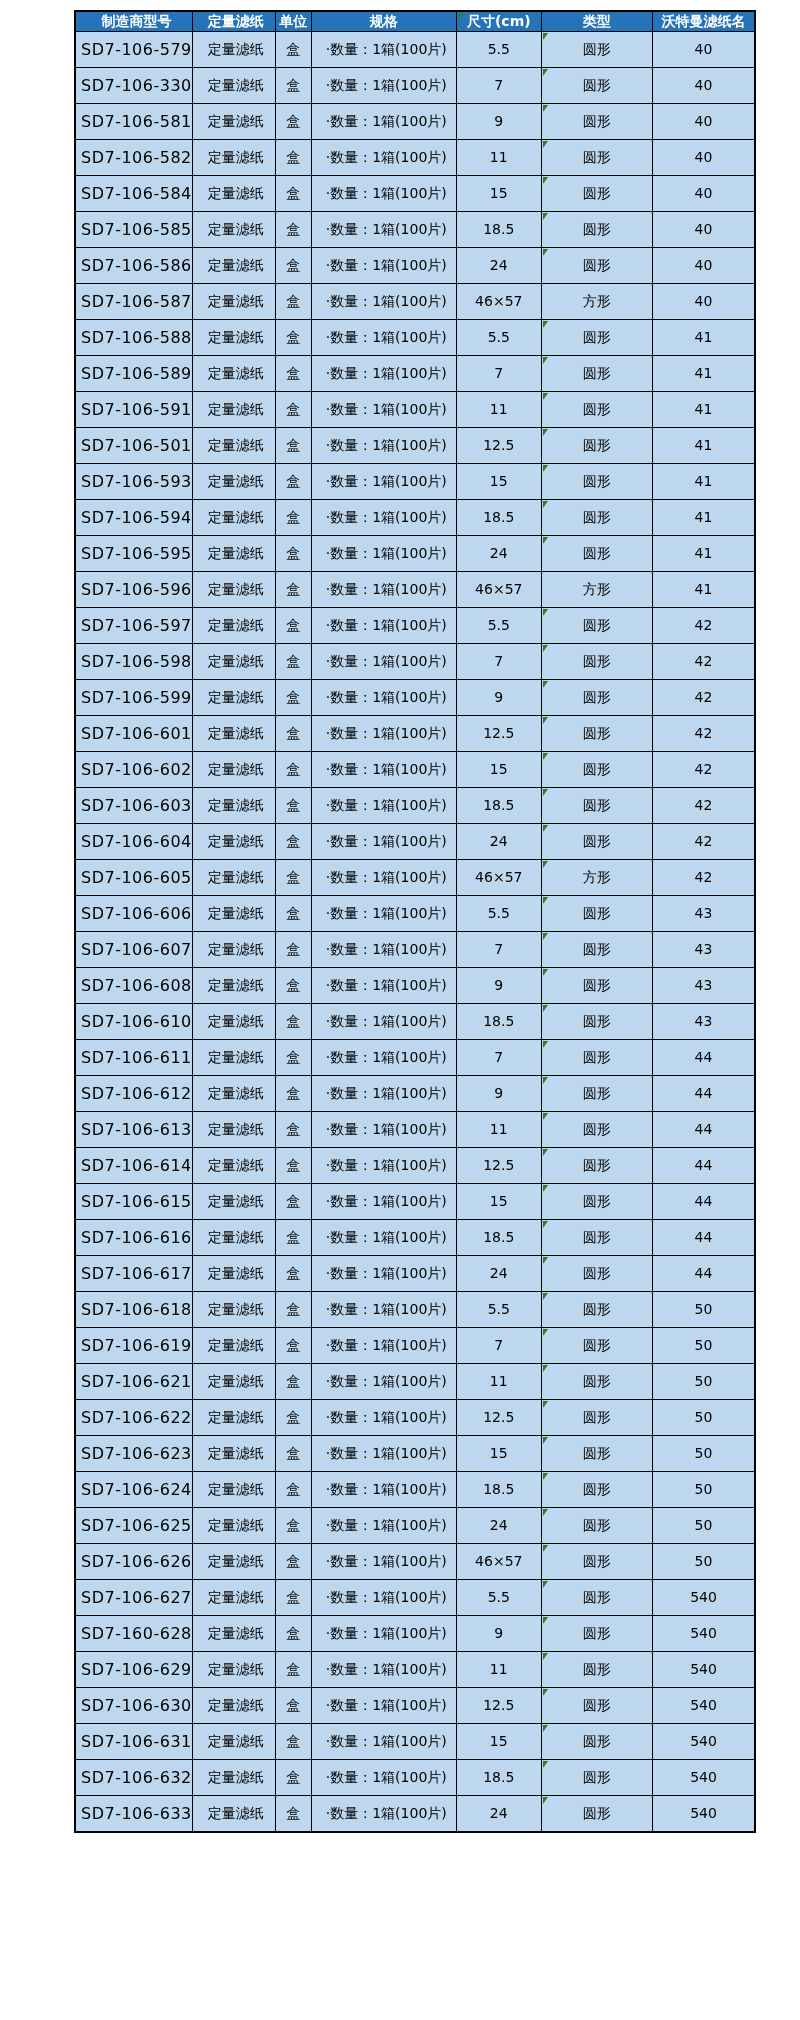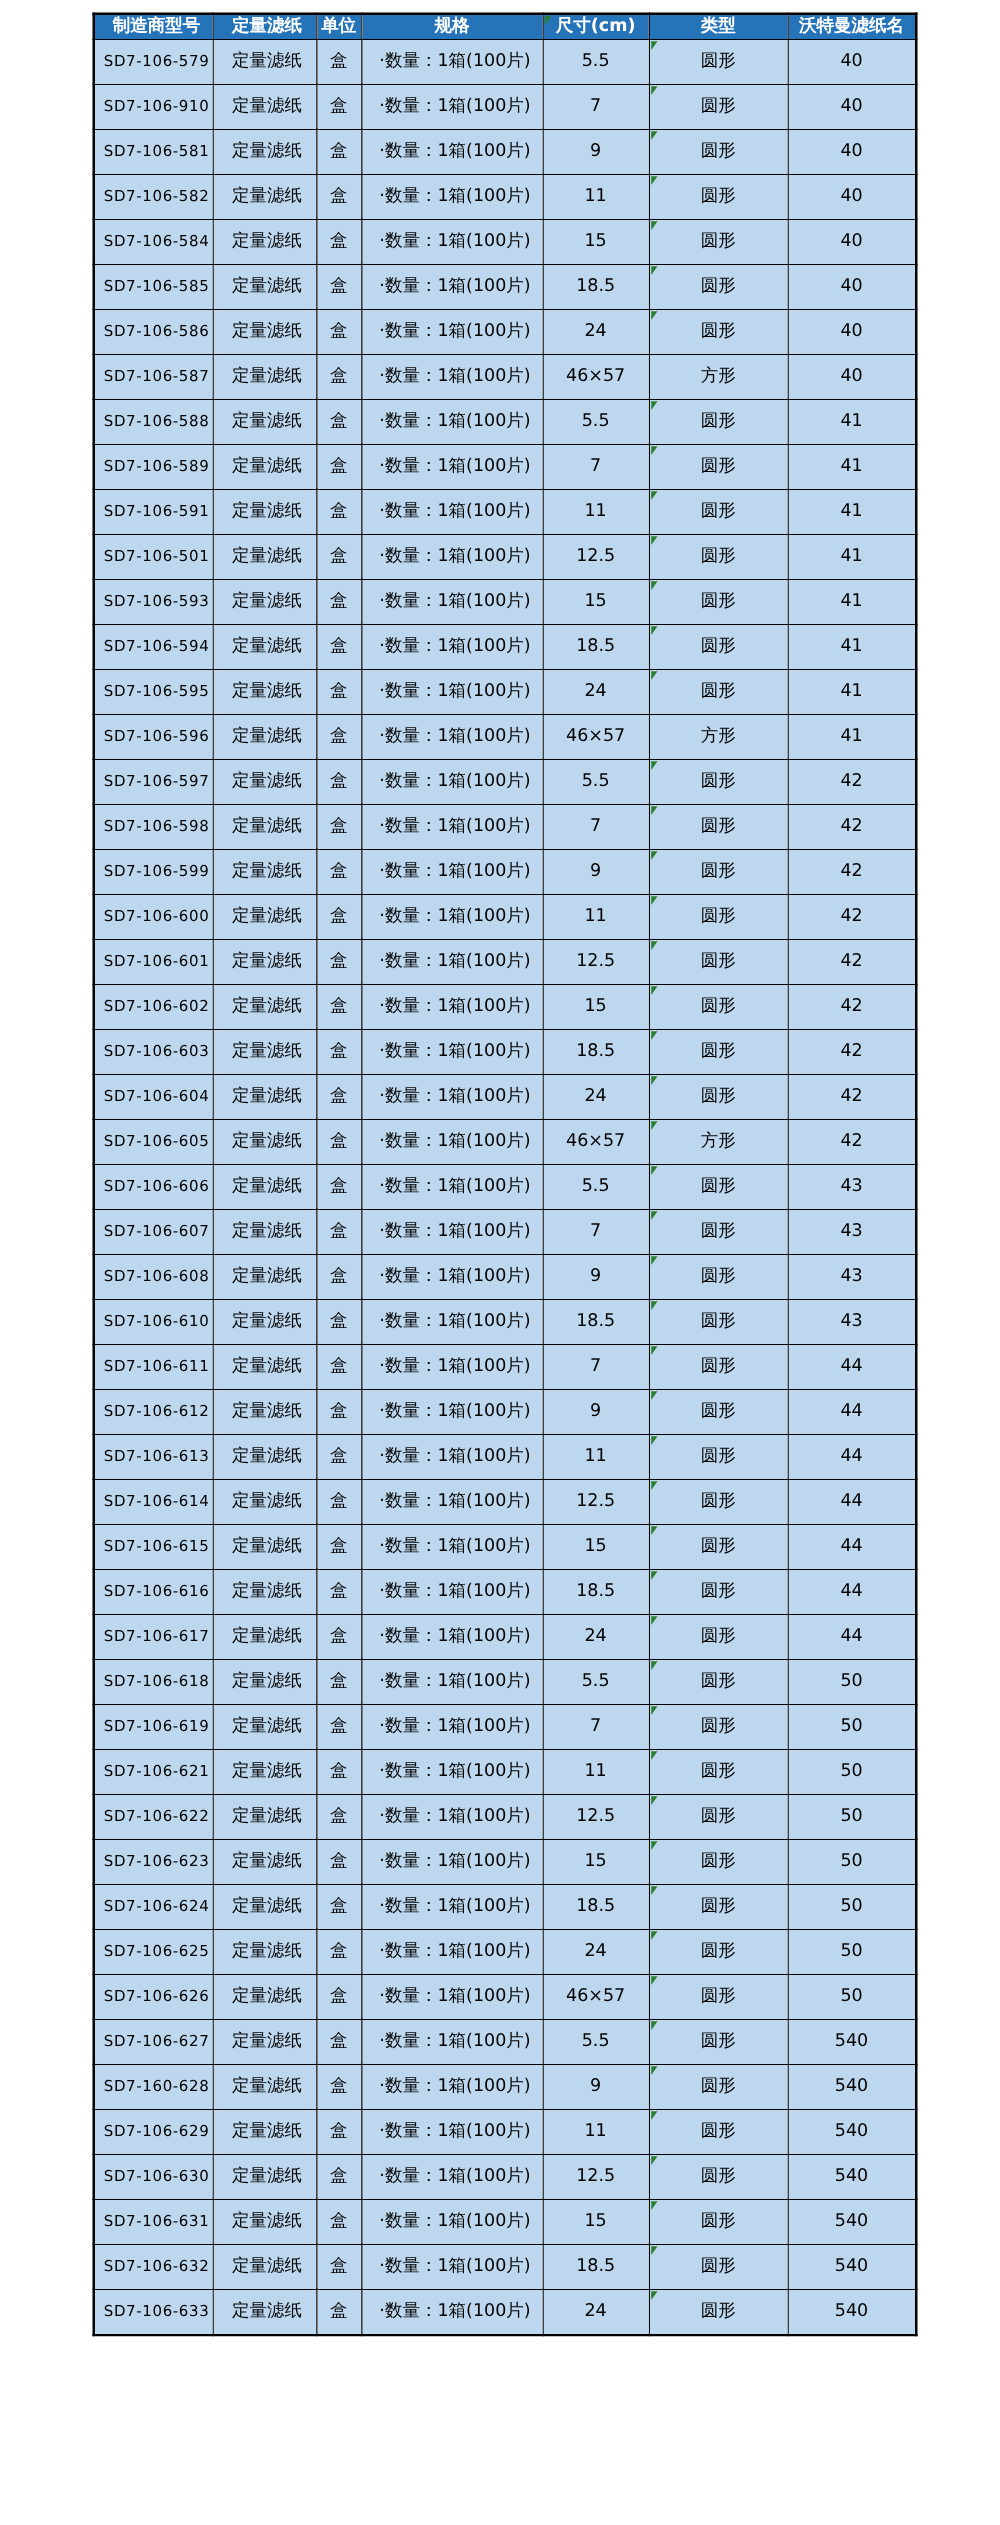--- a/index.html
+++ b/index.html
@@ -25,21 +25,21 @@
     font-weight:bold; text-align:center;
   }
   .sheet tbody td {
     background:#bdd7ee; color:#000000;
     height:35px; line-height:35px;
     text-align:center;
   }
   th.h-model, td.col-model   { text-align:left; padding-left:5px; }
   th.h-product, td.col-product { text-align:left; padding-left:4px; }
   td.col-spec  { text-align:left; padding-left:5px; }
-  td.col-model { font-size:12px; letter-spacing:0.5px;margin-top:48px; }
+  td.col-model { font-size:16px; letter-spacing:0.5px;margin-top:48px; }
   .flag-icon {
     position:absolute; top:1px; left:1px;
     width:0; height:0;
     border-top:7px solid #2a7e2f;
     border-right:5px solid transparent;
   }
 </style>
 </head>
 <body>
 
@@ -68,21 +68,21 @@
       <tr>
         <td class="col-model">SD7-106-579</td>
         <td class="col-product">定量滤纸</td>
         <td class="col-unit">盒</td>
         <td class="col-spec">·数量：1箱(100片)</td>
         <td class="col-size">5.5</td>
         <td class="col-type">圆形<span class="flag-icon"></span></td>
         <td class="col-whatman">40</td>
       </tr>
       <tr>
-        <td class="col-model">SD7-106-910</td>
+        <td class="col-model">SD7-106-330</td>
         <td class="col-product">定量滤纸</td>
         <td class="col-unit">盒</td>
         <td class="col-spec">·数量：1箱(100片)</td>
         <td class="col-size">7</td>
         <td class="col-type">圆形<span class="flag-icon"></span></td>
         <td class="col-whatman">40</td>
       </tr>
       <tr>
         <td class="col-model">SD7-106-581</td>
         <td class="col-product">定量滤纸</td>
@@ -226,29 +226,20 @@
         <td class="col-size">7</td>
         <td class="col-type">圆形<span class="flag-icon"></span></td>
         <td class="col-whatman">42</td>
       </tr>
       <tr>
         <td class="col-model">SD7-106-599</td>
         <td class="col-product">定量滤纸</td>
         <td class="col-unit">盒</td>
         <td class="col-spec">·数量：1箱(100片)</td>
         <td class="col-size">9</td>
-        <td class="col-type">圆形<span class="flag-icon"></span></td>
-        <td class="col-whatman">42</td>
-      </tr>
-      <tr>
-        <td class="col-model">SD7-106-600</td>
-        <td class="col-product">定量滤纸</td>
-        <td class="col-unit">盒</td>
-        <td class="col-spec">·数量：1箱(100片)</td>
-        <td class="col-size">11</td>
         <td class="col-type">圆形<span class="flag-icon"></span></td>
         <td class="col-whatman">42</td>
       </tr>
       <tr>
         <td class="col-model">SD7-106-601</td>
         <td class="col-product">定量滤纸</td>
         <td class="col-unit">盒</td>
         <td class="col-spec">·数量：1箱(100片)</td>
         <td class="col-size">12.5</td>
         <td class="col-type">圆形<span class="flag-icon"></span></td>

